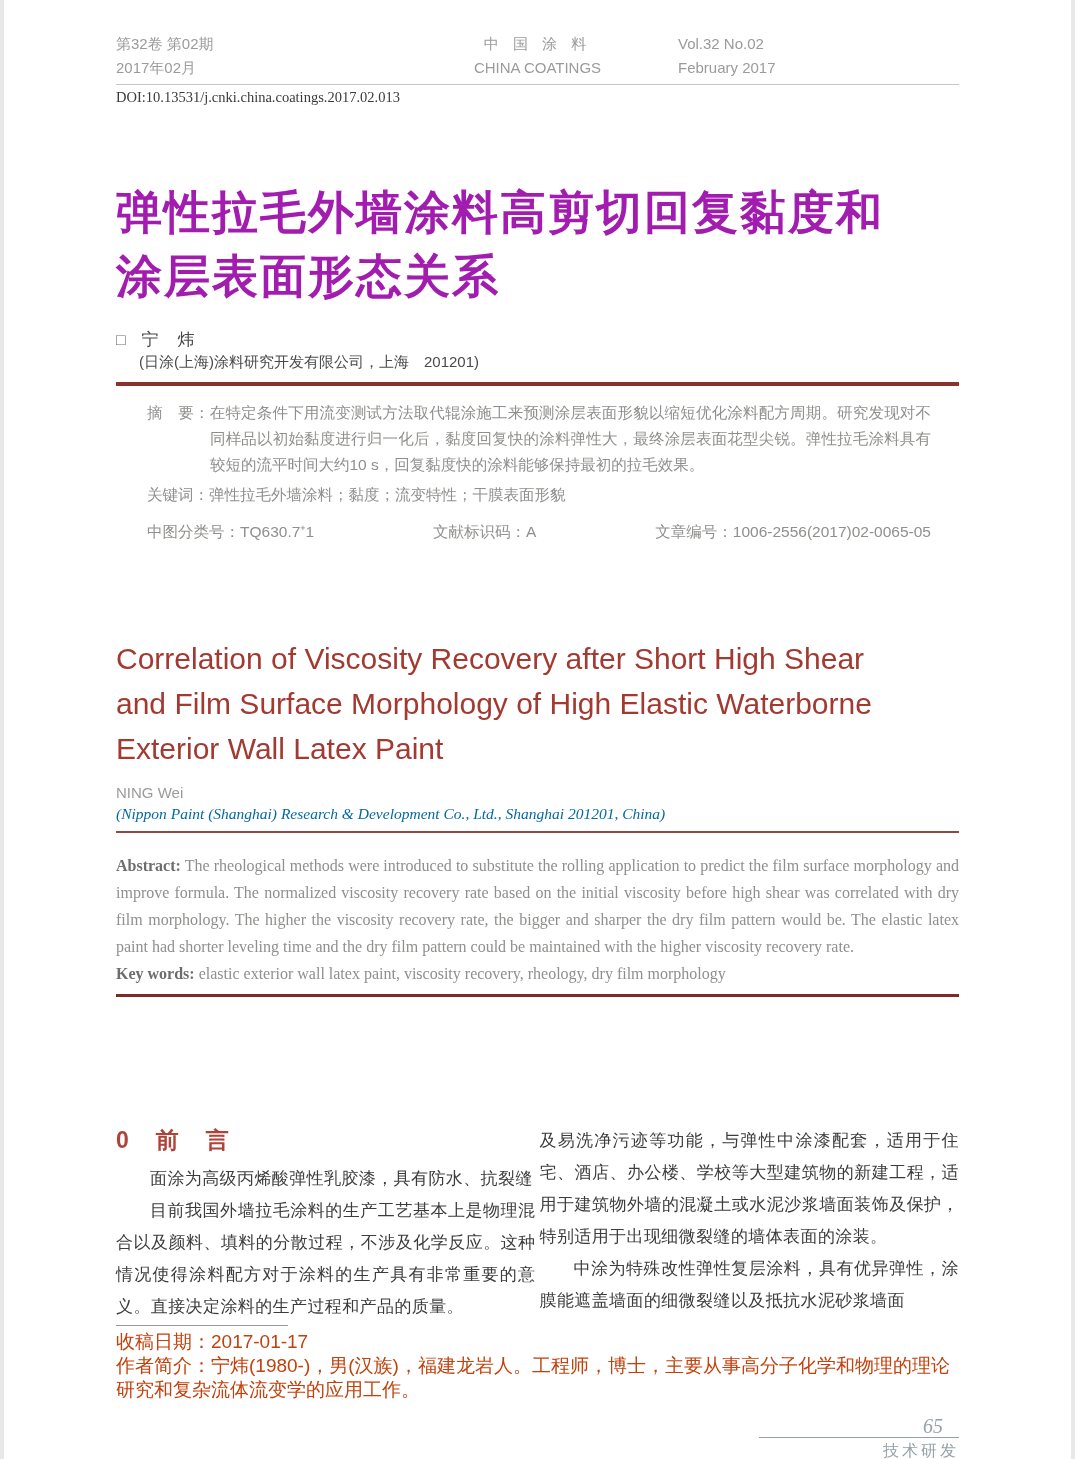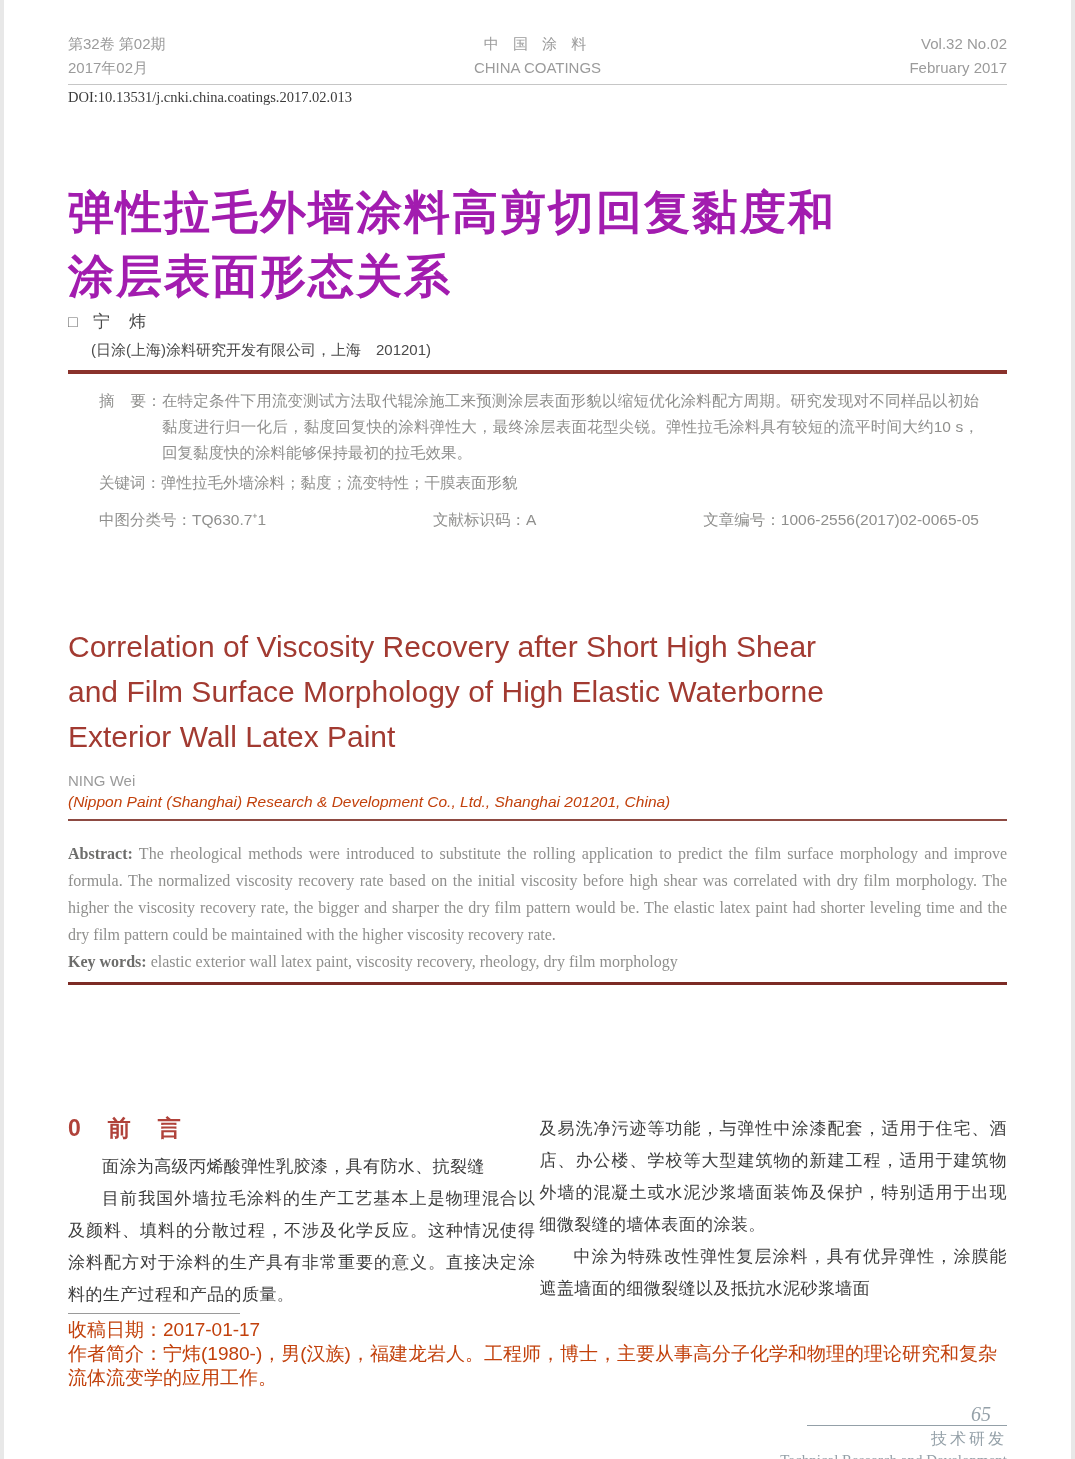--- a/index.html
+++ b/index.html
@@ -1,49 +1,49 @@
 <!DOCTYPE html>
 <html><head>
 <meta charset="utf-8">
 <style>
   * { margin:0; padding:0; box-sizing:border-box; }
   html,body { background:#e8e8e8; }
   .page {
     width:1067px; height:1459px; margin:0 auto; background:#ffffff;
-    padding:0 64px; overflow:hidden; position:relative;
+    padding:0 112px; overflow:hidden; position:relative;
     font-family:"Liberation Sans", sans-serif;
   }
   
   .masthead { display:flex; padding-top:32px; color:#9b9b9b; font-size:15px; line-height:24px; }
   .m-cell { flex:1; }
   .m-center { text-align:center; }
-  .m-right { text-align:right; }
+  .m-right { text-align:left; }
   .m-cn { letter-spacing:5px; }
   .head-rule { border-top:1px solid #c6c6c6; margin-top:4px; }
   .doi { font-family:"Liberation Serif", serif; font-size:14.5px; color:#3a3a3a; margin-top:4px; }
   
   .title-cn {
     margin-top:74px; color:#a21caf; font-weight:bold; font-size:46px;
     line-height:64px; letter-spacing:2px; font-family:"Liberation Sans", sans-serif;
   }
   
-  .author-cn { margin-top:2px; font-size:17px; color:#4a4a4a; letter-spacing:1px;font-family:Liberation Serif, serif; }
+  .author-cn { margin-top:20px; font-size:17px; color:#4a4a4a; letter-spacing:1px; }
   .author-marker { display:inline-block; color:#6f6f6f; margin-right:9px; font-size:16px; }
-  .affil-cn { margin-top:8px; padding-left:23px; font-size:15px; color:#4a4a4a; }
+  .affil-cn { margin-top:2px; padding-left:23px; font-size:15px; color:#4a4a4a; }
   .rule { width:100%; }
   .rule-thick { margin-top:10px; height:4px; background:#8a322c; }
   
   .meta { padding:0 28px 0 31px; color:#8f8f8d; font-size:15.5px; }
   .abstract-cn { margin-top:14px; line-height:26px; padding-left:63px; text-indent:-63px; text-align:justify; }
   .keywords-cn { margin-top:4px; line-height:26px; }
   .class-row { margin-top:12px; display:flex; justify-content:space-between; line-height:24px;text-align:right; }
   
   .title-en { margin-top:92px; color:#a23a31; font-weight:normal; font-size:30px; line-height:45px; }
   .author-en { margin-top:13px; color:#9b9b9b; font-size:15px; }
-  .affil-en { margin-top:4px; color:#c2410c; font-style:italic; font-family:Liberation Sans, sans-serif; font-size:15.5px; }
+  .affil-en { margin-top:4px; color:#0369a1; font-style:italic; font-family:Liberation Serif, serif; font-size:15.5px; }
   .rule-mid { margin-top:8px; height:2px; background:#8d4a42; }
   .abstract-en { margin-top:19px; font-family:"Liberation Serif", serif; color:#8f8f8d; font-size:16px; line-height:27px; text-align:justify; }
   .abstract-en .en-lbl, .keywords-en .en-lbl { font-weight:bold; color:#6d6d6b; }
   .keywords-en { font-family:"Liberation Serif", serif; color:#8f8f8d; font-size:16px; line-height:27px; }
   .rule-kw { margin-top:7px; height:3px; background:#7c2b25; }
   
   .bodytext {
     margin-top:128px; display:flex; gap:4px;
     font-family:"Liberation Serif", serif; color:#3c3c3c;
     font-size:17px; line-height:32px; letter-spacing:0.4px;

